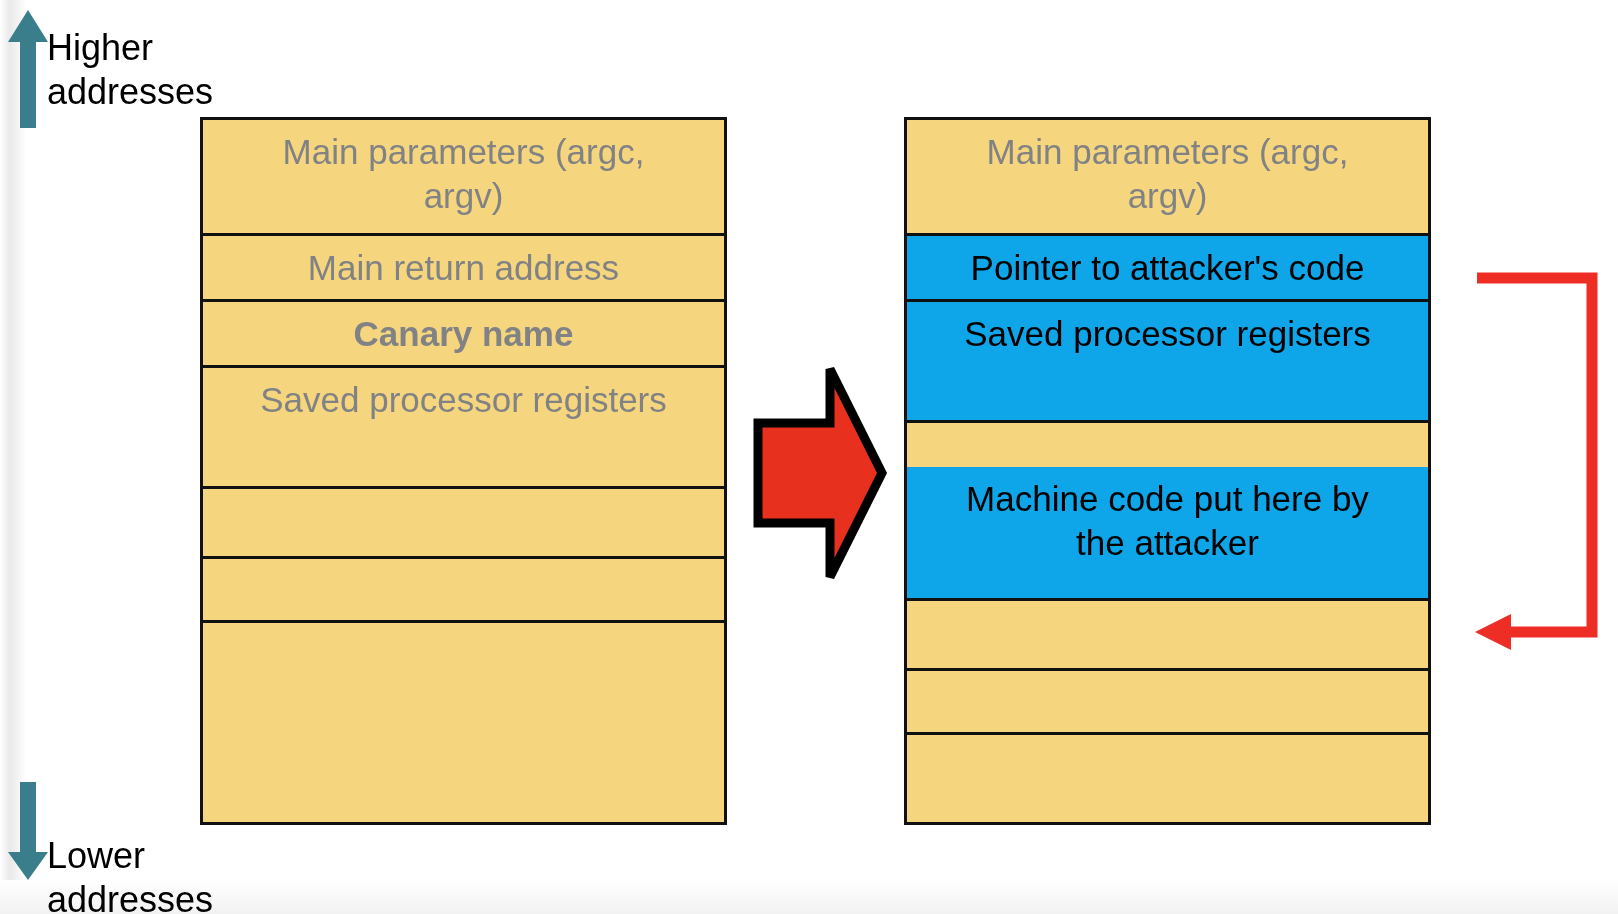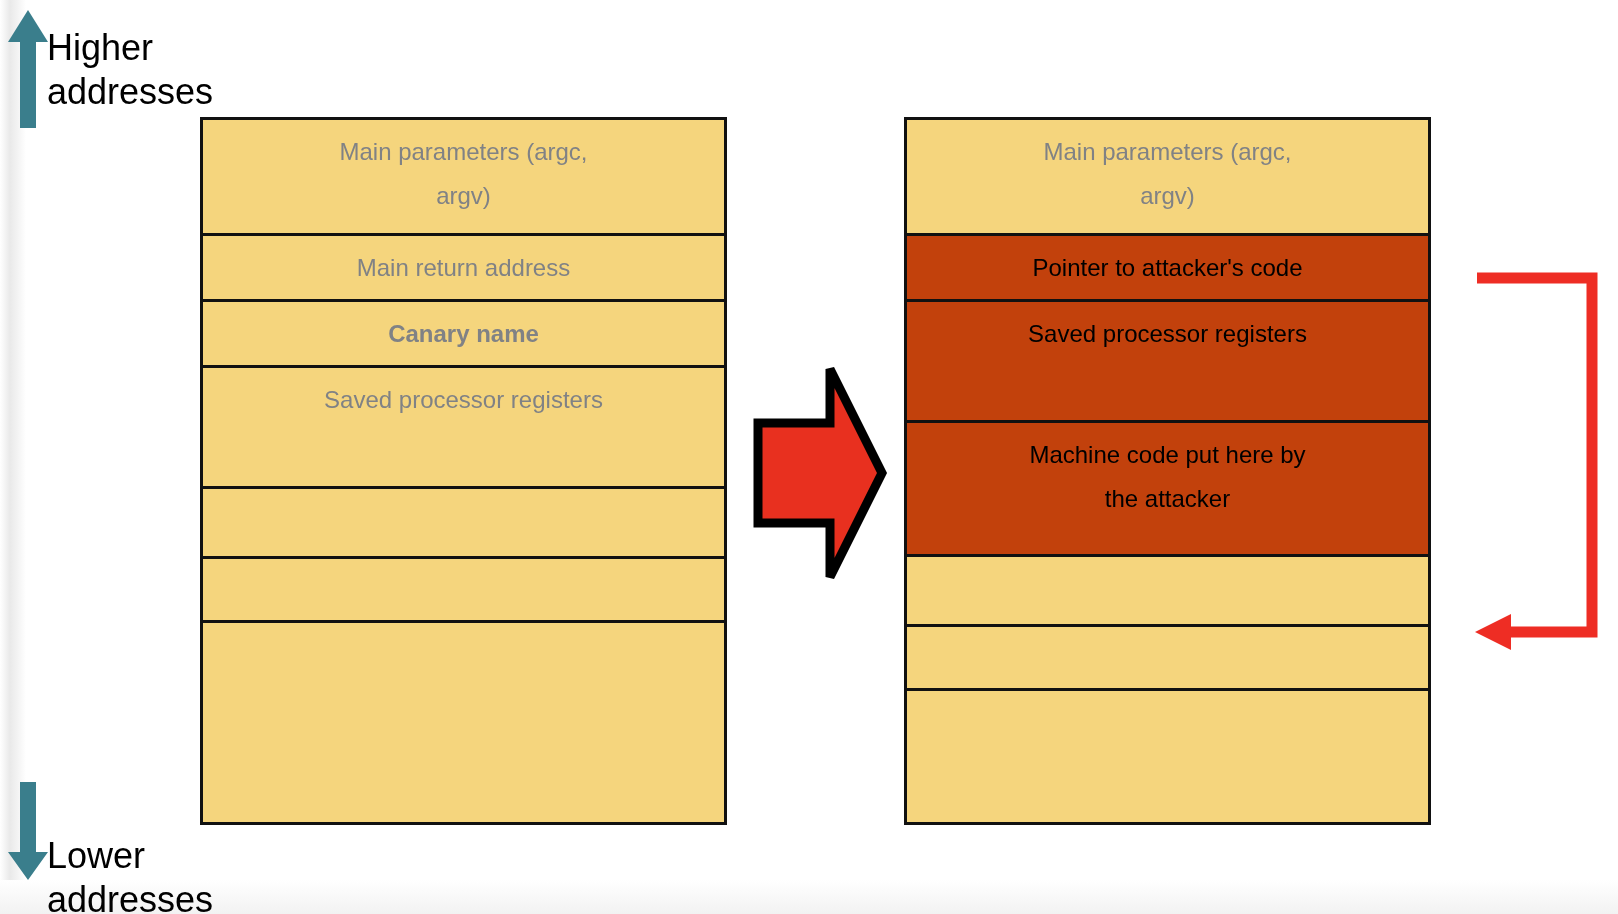--- a/index.html
+++ b/index.html
@@ -61,28 +61,28 @@
     justify-content: center;
     overflow: hidden;
   }
   .cell:last-child { border-bottom: none; }
   .cell .cell-text {
     display: block;
     width: 100%;
     text-align: center;
     padding: 0 10px;
     box-sizing: border-box;
-    font-size: 24px;
+    font-size: 35px;
     line-height: 44px;
     white-space: pre-line;
   }
   .cell.pad-top .cell-text { padding-top: 10px; }
 
   .fill-yellow { background: #f5d57d; }
-  .fill-pink   { background: #c2410c; }
+  .fill-pink   { background: #0ea5e9; }
   .txt-gray    { color: #808285; }
   .txt-black   { color: #000000; }
   .txt-bold    { font-weight: bold; }
 
   
   #big-arrow {
     position: absolute;
     left: 752px;
     top: 363px;
     width: 136px;
@@ -149,21 +149,21 @@
     <div class="cell fill-yellow pad-top" style="height:116px;">
       <span class="cell-text txt-gray">Main parameters (argc,
 argv)</span>
     </div>
     <div class="cell fill-pink pad-top" style="height:66px;">
       <span class="cell-text txt-black">Pointer to attacker's code</span>
     </div>
     <div class="cell fill-pink pad-top" style="height:121px;">
       <span class="cell-text txt-black">Saved processor registers</span>
     </div>
-    <div class="cell fill-pink pad-top" style="height:134px;">
+    <div class="cell fill-pink pad-top" style="height:134px;margin-top:44px;">
       <span class="cell-text txt-black">Machine code put here by
 the attacker</span>
     </div>
     <div class="cell fill-yellow" style="height:70px;">
       <span class="cell-text txt-gray"></span>
     </div>
     <div class="cell fill-yellow" style="height:64px;">
       <span class="cell-text txt-gray"></span>
     </div>
     <div class="cell fill-yellow" style="height:65px;">

